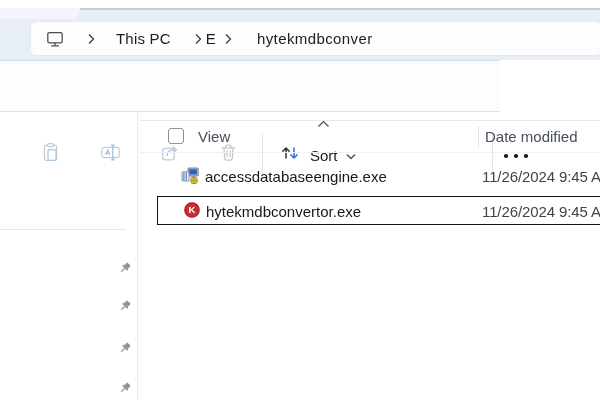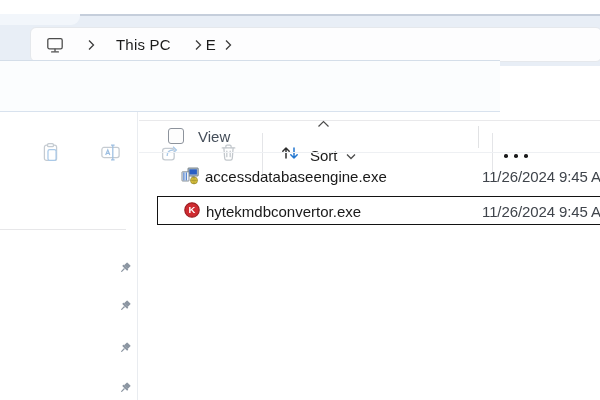--- a/index.html
+++ b/index.html
@@ -3,21 +3,21 @@
 <meta charset="utf-8">
 <style>
   * { margin:0; padding:0; box-sizing:border-box; }
   body { background:#fff; }
   .screen {
     position:relative; width:600px; height:400px; overflow:hidden;
     background:#ffffff; font-family:"Liberation Sans", sans-serif;
     -webkit-font-smoothing:antialiased;
   }
   
-  .chrome { position:absolute; left:0; top:14px; width:600px; height:52px; background:#e8eef6; }
+  .chrome { position:absolute; left:0; top:8px; width:600px; height:52px; background:#e8eef6; }
   .top-line { position:absolute; left:78px; top:0; width:522px; height:2px; background:#c5cedb; }
   .tab-remnant { position:absolute; left:0; top:0; width:80px; height:11px; background:#f2f6fb; border-radius:0 0 9px 0; }
   .address-bar {
     position:absolute; left:30px; top:13px; width:572px; height:35px;
     background:#fdfdfe; border:1px solid #e5e8ec; border-radius:6px;
     display:flex; align-items:center; overflow:hidden;
   }
   .crumb { font-size:15px; color:#1c1c1c; white-space:nowrap; letter-spacing:.2px; }
   .crumb-sep { display:flex; align-items:center; }
   .ab-icon { display:flex; align-items:center; margin-left:14px; }
@@ -95,20 +95,21 @@
         <svg width="9" height="12" viewBox="0 0 9 12" fill="none" stroke="#3c3c3c" stroke-width="1.3">
             <path d="M2 1.5l4.5 4.5L2 10.5"></path>
           </svg>
       </span>
       <span class="crumb crumb-drive">E</span>
       <span class="crumb-sep sep3">
         <svg width="9" height="12" viewBox="0 0 9 12" fill="none" stroke="#3c3c3c" stroke-width="1.3">
             <path d="M2 1.5l4.5 4.5L2 10.5"></path>
           </svg>
       </span>
+      <span class="crumb crumb-folder">hytekmdbconver</span>
     </div>
   </div>
 
   <div class="toolbar">
     <div class="tb-btn tb-paste">
       <span>
         <svg width="21" height="21" viewBox="0 0 20 20" fill="none" stroke-width="1.2">
           <rect x="4.2" y="3" width="11.6" height="14.6" rx="2" stroke="#c5cbd1"></rect>
           <rect x="7.2" y="1.6" width="5.6" height="2.9" rx="1" fill="#fbfdfe" stroke="#c5cbd1"></rect>
           <rect x="7.6" y="7.2" width="7.7" height="10.4" rx="1.6" fill="#fefefe" stroke="#a9c9e8"></rect>
@@ -213,20 +214,21 @@
 
   <div class="hairline-top"></div>
   <div class="select-all"></div>
   <div class="col-label col-name">View</div>
   <span class="sort-chevron">
     <svg width="13" height="8" viewBox="0 0 13 8" fill="none" stroke="#4c4c4c" stroke-width="1.2">
         <path d="M1.5 6.5L6.5 1.5l5 5"></path>
       </svg>
   </span>
   <div class="col-divider"></div>
+  <div class="col-label col-date">Date modified</div>
   <div class="hairline-bottom"></div>
 
   <div class="row" style="left:157px; top:161px; width:443px;"></div>
   <span class="file-icon r1-icon">
     <svg width="18" height="18" viewBox="0 0 18 18">
       <rect x="7" y="1" width="10.2" height="8" rx=".6" fill="#b9c5cd" stroke="#5d6a72" stroke-width=".8"></rect>
       <rect x="8.3" y="2.3" width="7.6" height="5.2" fill="#2a5fc4"></rect>
       <rect x="10.6" y="9" width="3" height="1.4" fill="#8b979e"></rect>
       <rect x="1" y="4.8" width="7" height="9.2" rx=".5" fill="#f4f6f8" stroke="#6b7680" stroke-width=".8"></rect>
       <rect x="2.3" y="5.4" width="1.2" height="8" fill="#4a7ed0"></rect>

